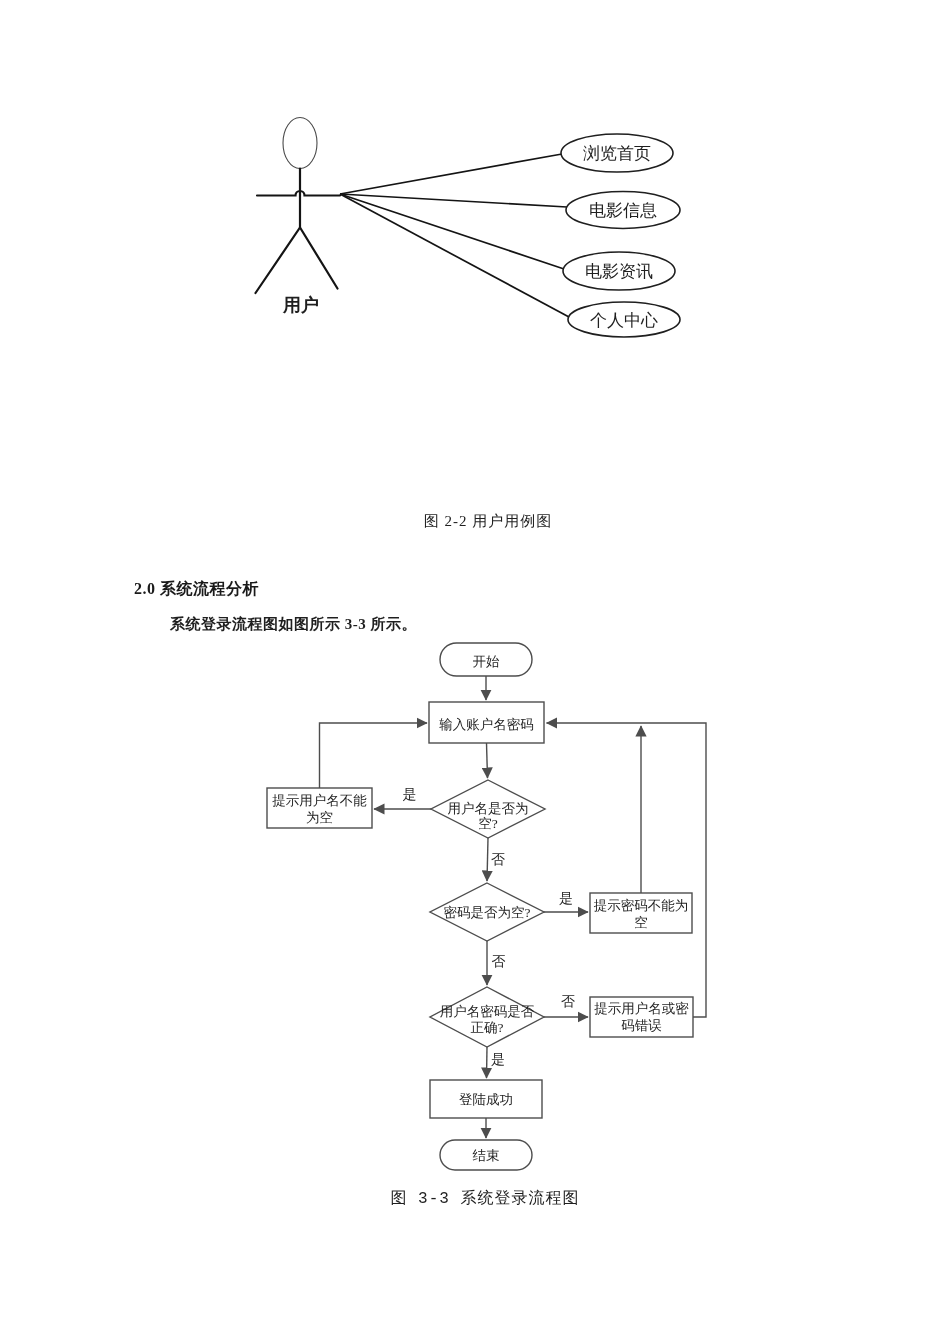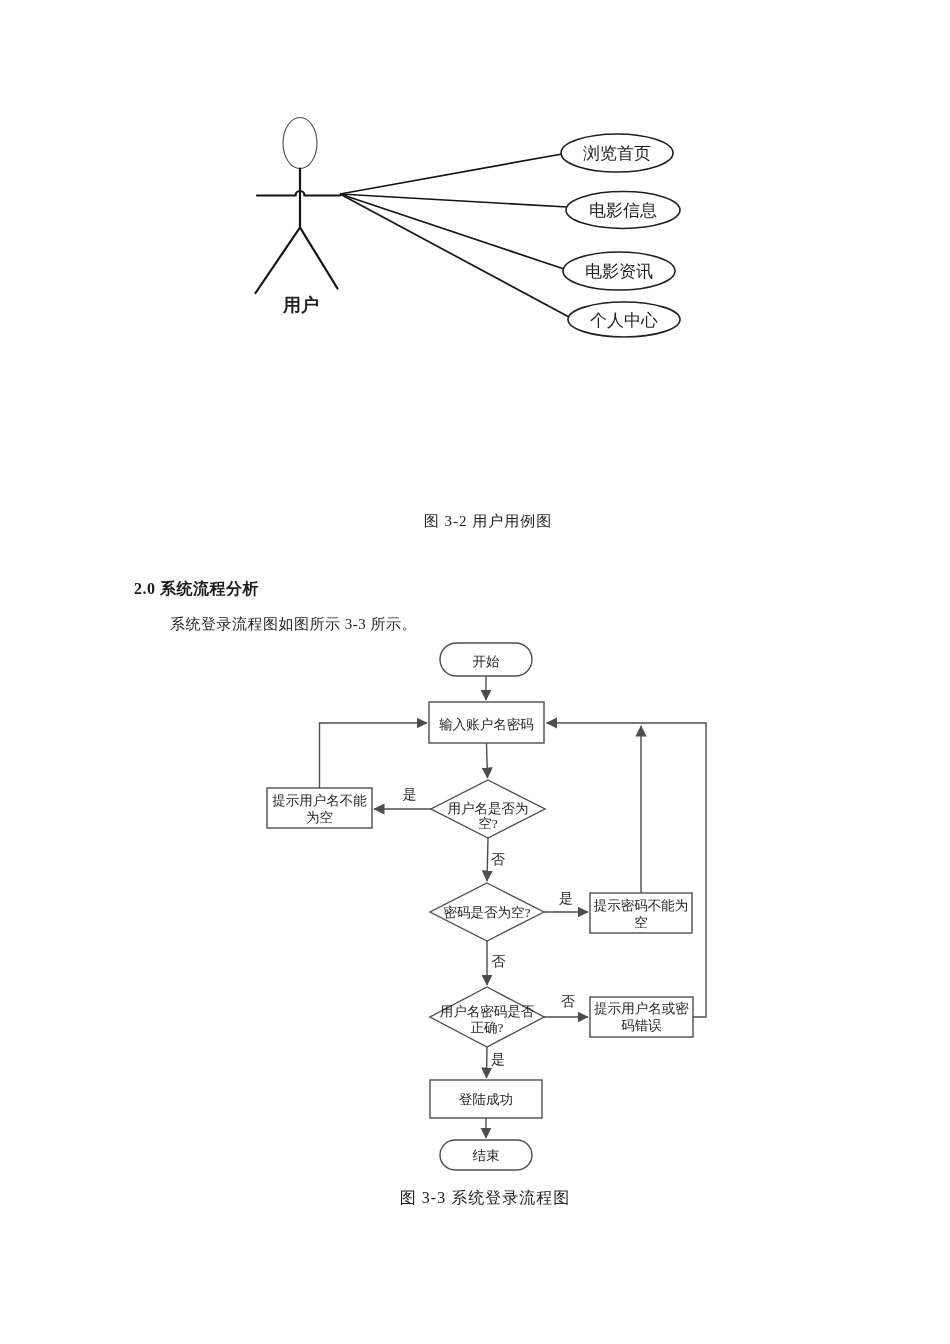--- a/index.html
+++ b/index.html
@@ -12,21 +12,21 @@
     color:#1f1f1f;
   }
   .abs{position:absolute;}
   .caption{
     text-align:center;
     font-size:15px;
     color:#1f1f1f;
     letter-spacing:1px;
     white-space:nowrap;
   }
-  .caption2{font-size:16px;}
+  .caption2{font-size:16px;font-family:Liberation Mono, monospace;}
   .heading{
     font-size:16px;
     font-weight:bold;
     color:#1a1a1a;
     letter-spacing:0.5px;
     white-space:nowrap;
   }
   .para{
     font-size:15px;
     color:#1f1f1f;
@@ -73,24 +73,24 @@
     <ellipse class="uc-shape" cx="393" cy="120" rx="57" ry="18.5"></ellipse>
     <text class="uc-label" x="393" y="126">电影信息</text>
 
     <ellipse class="uc-shape" cx="389" cy="181" rx="56" ry="19"></ellipse>
     <text class="uc-label" x="389" y="187">电影资讯</text>
 
     <ellipse class="uc-shape" cx="394" cy="229.5" rx="56" ry="17.5"></ellipse>
     <text class="uc-label" x="394" y="235.5">个人中心</text>
   </svg>
 
-  <div class="abs caption" style="left:338px;top:512px;width:300px;">图 3-2 用户用例图</div>
+  <div class="abs caption" style="left:338px;top:512px;width:300px;">图 2-2 用户用例图</div>
 
   <div class="abs heading" style="left:134px;top:579px;">2.0 系统流程分析</div>
-  <div class="abs para" style="left:170px;top:615px;">系统登录流程图如图所示 3-3 所示。</div>
+  <div class="abs para" style="left:170px;top:615px;font-weight:bold;">系统登录流程图如图所示 3-3 所示。</div>
 
   <svg class="abs" style="left:250px;top:640px;" width="480" height="545" viewBox="0 0 480 545">
     <defs>
       <marker id="arrow" viewBox="0 0 8 8" refX="7.5" refY="4" markerWidth="8" markerHeight="8" orient="auto">
         <path d="M0,0 L8,4 L0,8 Z" fill="#4d4d4d"></path>
       </marker>
     </defs>
 
     <path class="fc-line" d="M236 36 V60" marker-end="url(#arrow)"></path>
     <path class="fc-line" d="M236.5 103 L237.5 138" marker-end="url(#arrow)"></path>

